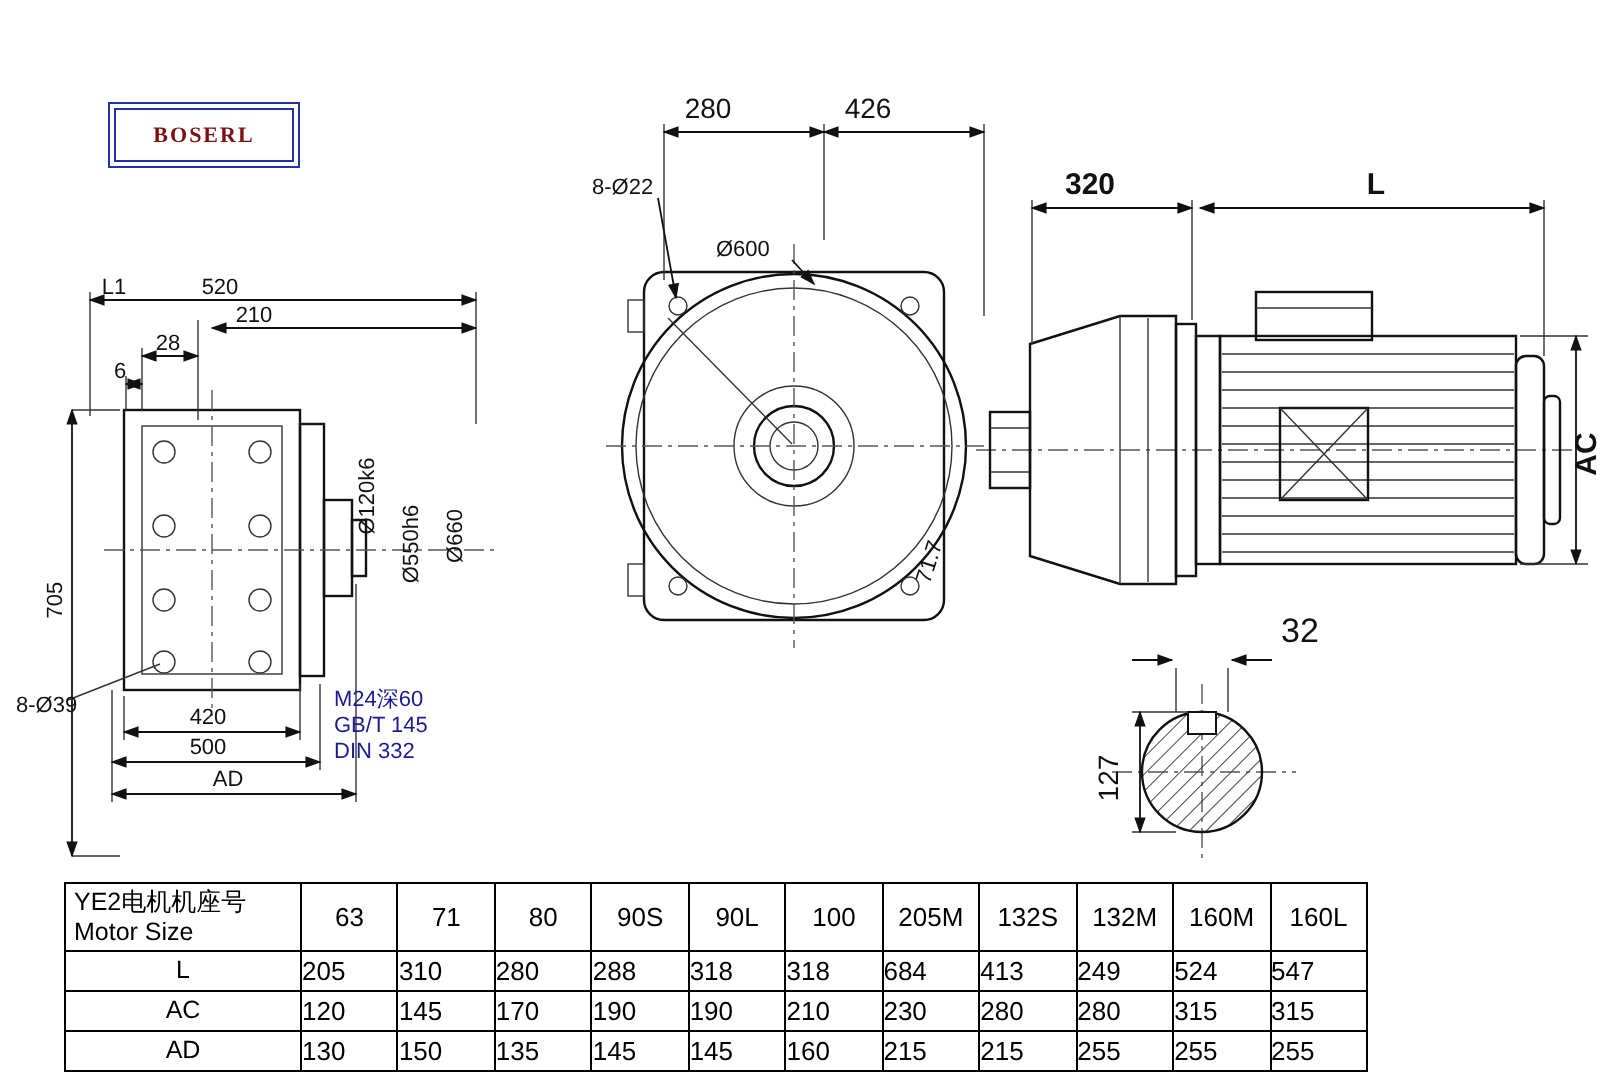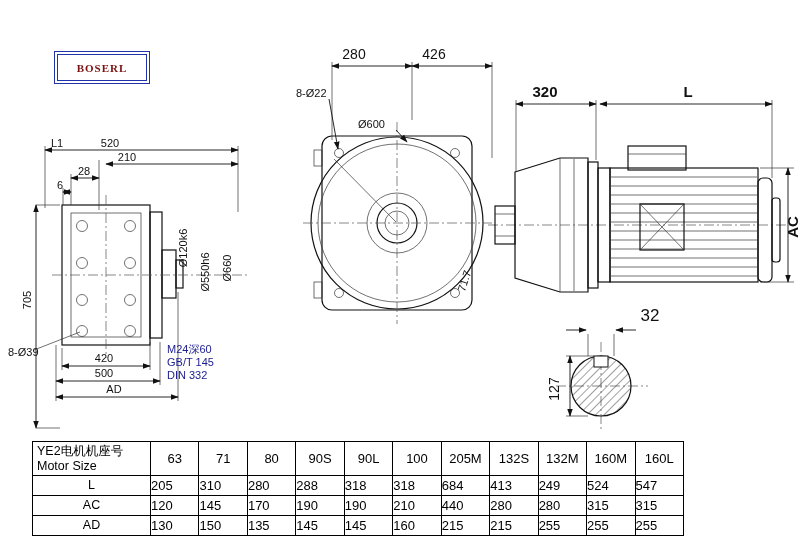--- a/index.html
+++ b/index.html
@@ -249,21 +249,21 @@
       <td>547</td>
     </tr>
     <tr>
       <th class="c1" style="text-align:center;padding-left:0">AC</th>
       <td>120</td>
       <td>145</td>
       <td>170</td>
       <td>190</td>
       <td>190</td>
       <td>210</td>
-      <td>440</td>
+      <td>230</td>
       <td>280</td>
       <td>280</td>
       <td>315</td>
       <td>315</td>
     </tr>
     <tr>
       <th class="c1" style="text-align:center;padding-left:0">AD</th>
       <td>130</td>
       <td>150</td>
       <td>135</td>

